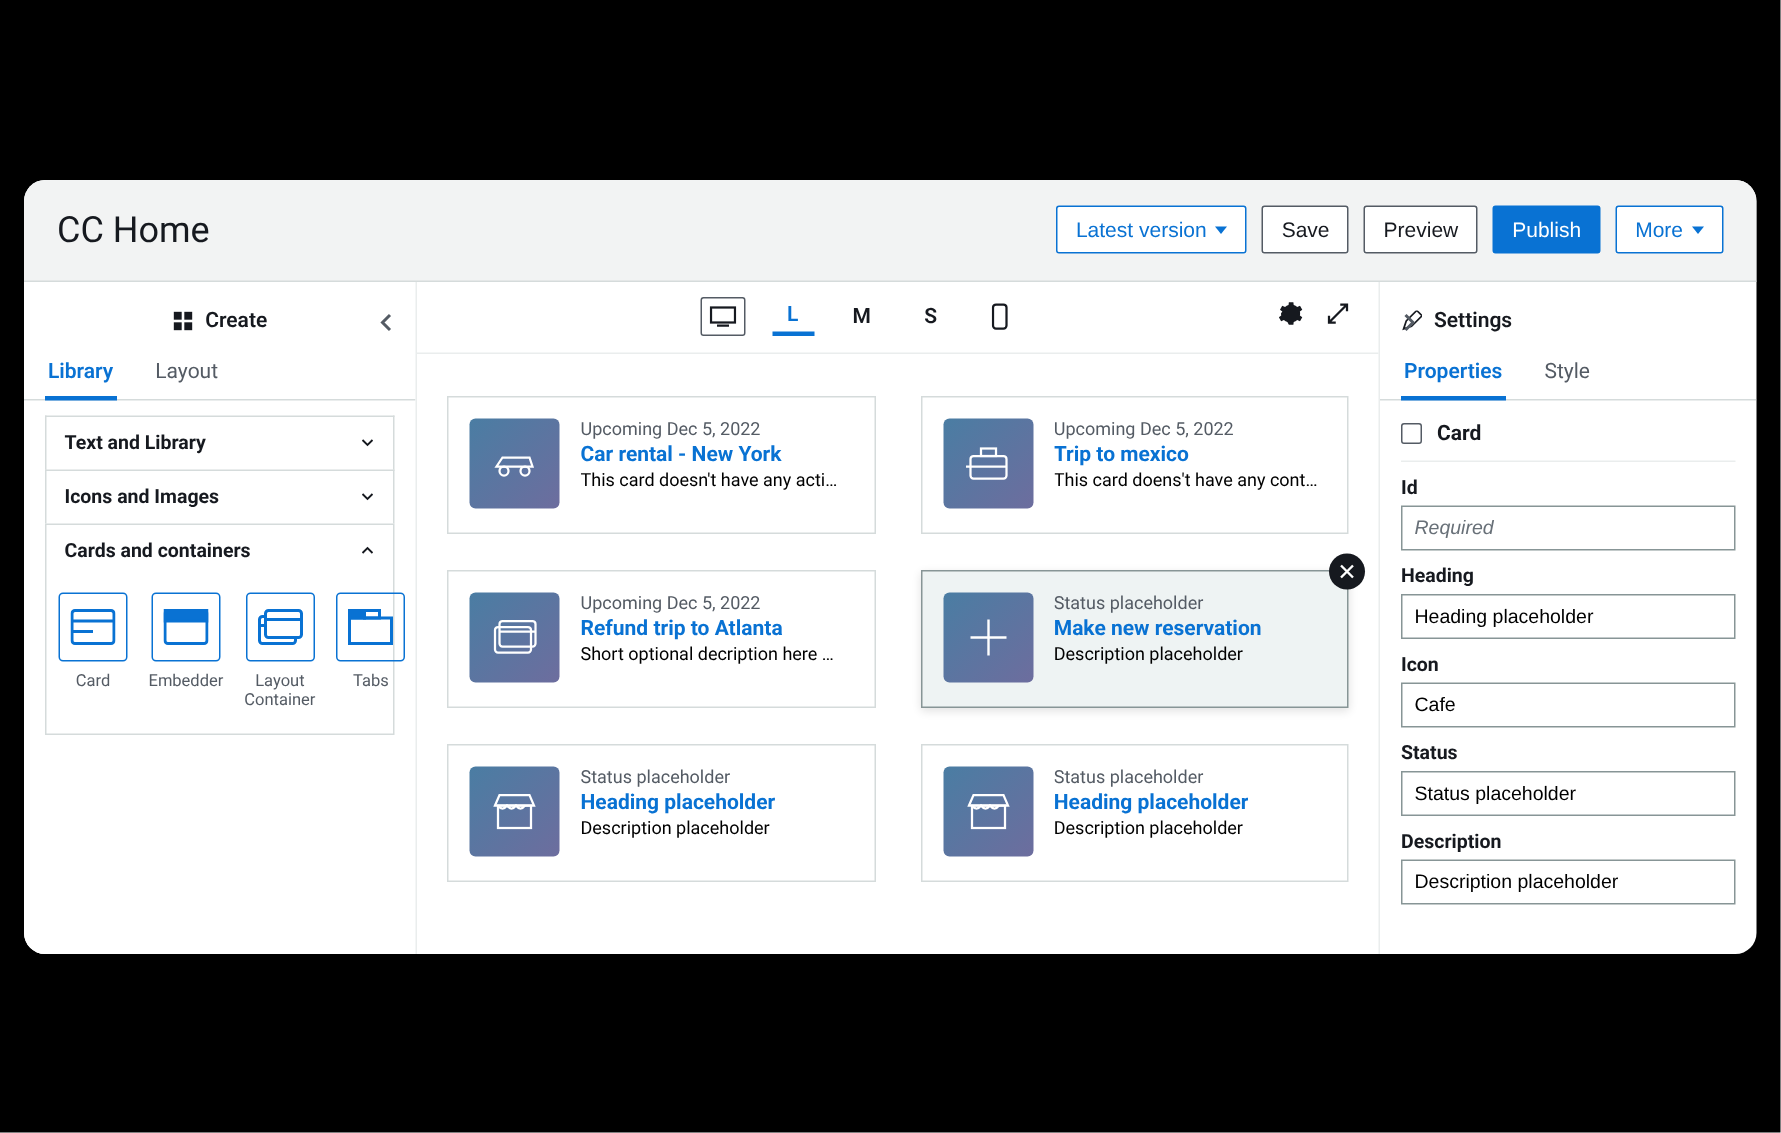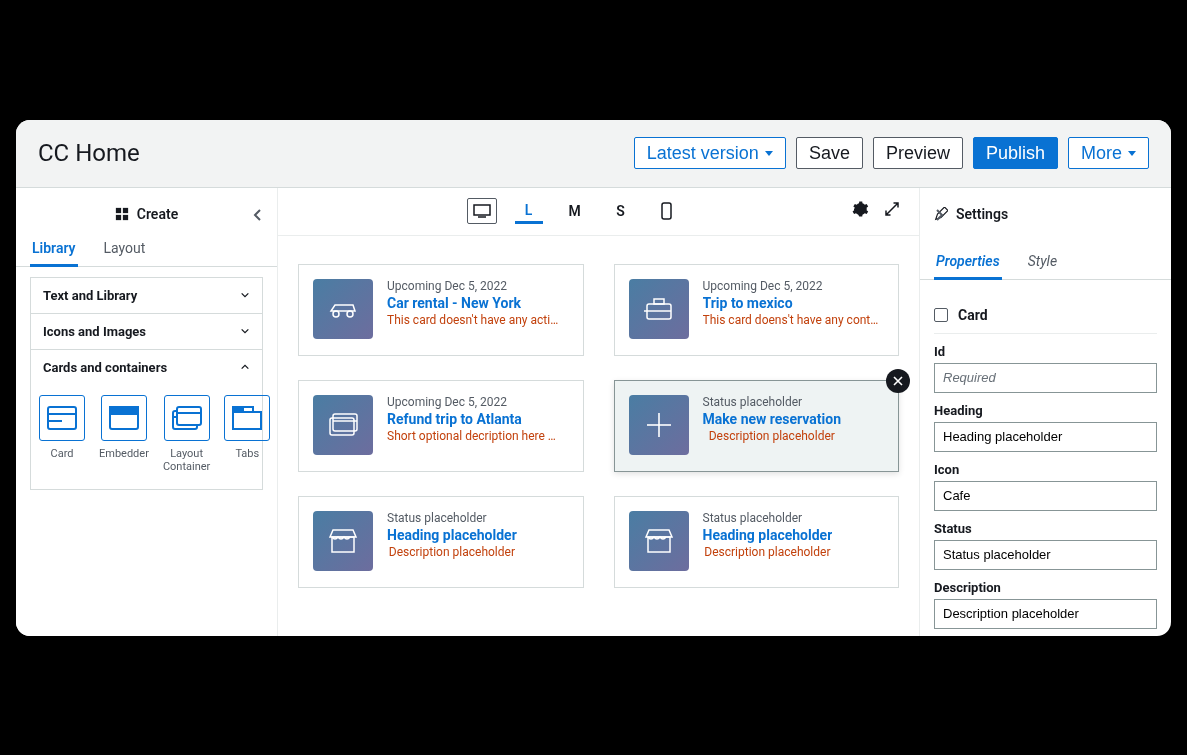--- a/index.html
+++ b/index.html
@@ -31,21 +31,21 @@
     align-items: center;
     justify-content: space-between;
     padding: 0 22px;
     border-bottom: 1px solid #d5dbdb;
   }
   .app-title { font-size: 24px; font-weight: 400; }
   .header-actions { display: flex; gap: 10px; }
   .btn {
     height: 32px;
     padding: 0 12px;
-    font-size: 18px;
+    font-size: 14px;
     background: #fff;
     border: 1px solid #545b64;
     color: #16191f;
     border-radius: 2px;
     display: inline-flex;
     align-items: center;
     gap: 6px;
     cursor: pointer;
   }
   .btn-primary { background:#0972d3; color:#fff; border-color:#0972d3; }
@@ -146,32 +146,32 @@
     font-size:13px;
   }
   .card-icon {
     width:60px; height:60px; border-radius:4px; flex-shrink:0;
     background: linear-gradient(135deg,#4a7da3,#6d6d9e);
     display:flex; align-items:center; justify-content:center; color:#fff;
   }
   .card-text { display:flex; flex-direction:column; gap:2px; overflow:hidden; }
   .card-status { font-size:12px; color:#545b64; }
   .card-heading { font-size:14px; font-weight:700; color:#0972d3; }
-  .card-desc { font-size:12px; color:#c2410c; white-space:nowrap; overflow:hidden; text-overflow:ellipsis; max-width: 200px; text-align: center;}
+  .card-desc { font-size:12px; color:#000000; white-space:nowrap; overflow:hidden; text-overflow:ellipsis; max-width: 200px;}
 
   
   .panel {
     width: 252px; border-left:1px solid #eaeded; padding: 12px 14px; overflow:auto;
   }
   .panel-title-row {
     display:flex; align-items:center; justify-content:flex-start; position:relative; padding:6px 0 10px;
   }
   .panel-expand { position:absolute; left:0; top:6px; color:#545b64; cursor:pointer; }
   .panel-title { font-size:14px; font-weight:600; display:flex; align-items:center; gap:8px; }
-  .panel-tabs { display:flex; gap:24px; border-bottom:1px solid #d5dbdb; margin:13px -14px; padding:0 14px;font-style:italic; }
+  .panel-tabs { display:flex; gap:24px; border-bottom:1px solid #d5dbdb; margin:0 -14px; padding:0 14px; }
   .panel-tab { padding:8px 2px; font-size:14px; color:#545b64; cursor:pointer; }
   .panel-tab.active { color:#0972d3; font-weight:600; border-bottom:3px solid #0972d3; margin-bottom:-1px;}
   .panel-type-row { display:flex; align-items:center; gap:10px; padding:14px 0 10px; border-bottom:1px solid #eaeded; }
   .panel-type-icon { width:14px; height:14px; border:1.5px solid #545b64; border-radius:2px; background:#fff; display:inline-block;}
   .panel-type-label { font-weight:700; font-size:14px; }
   .field { margin-top:10px; }
   .field-label { font-size:13px; font-weight:700; margin-bottom:4px; }
   .field input {
     width:100%; height:30px; border:1px solid #879596; padding:0 8px; font-size:13px;
   }

